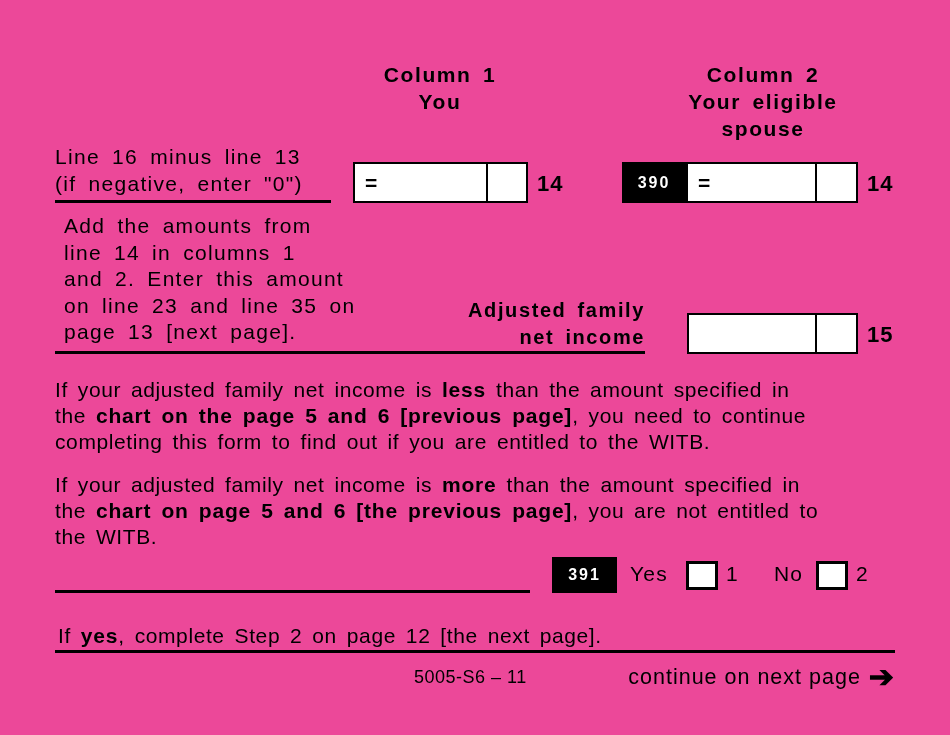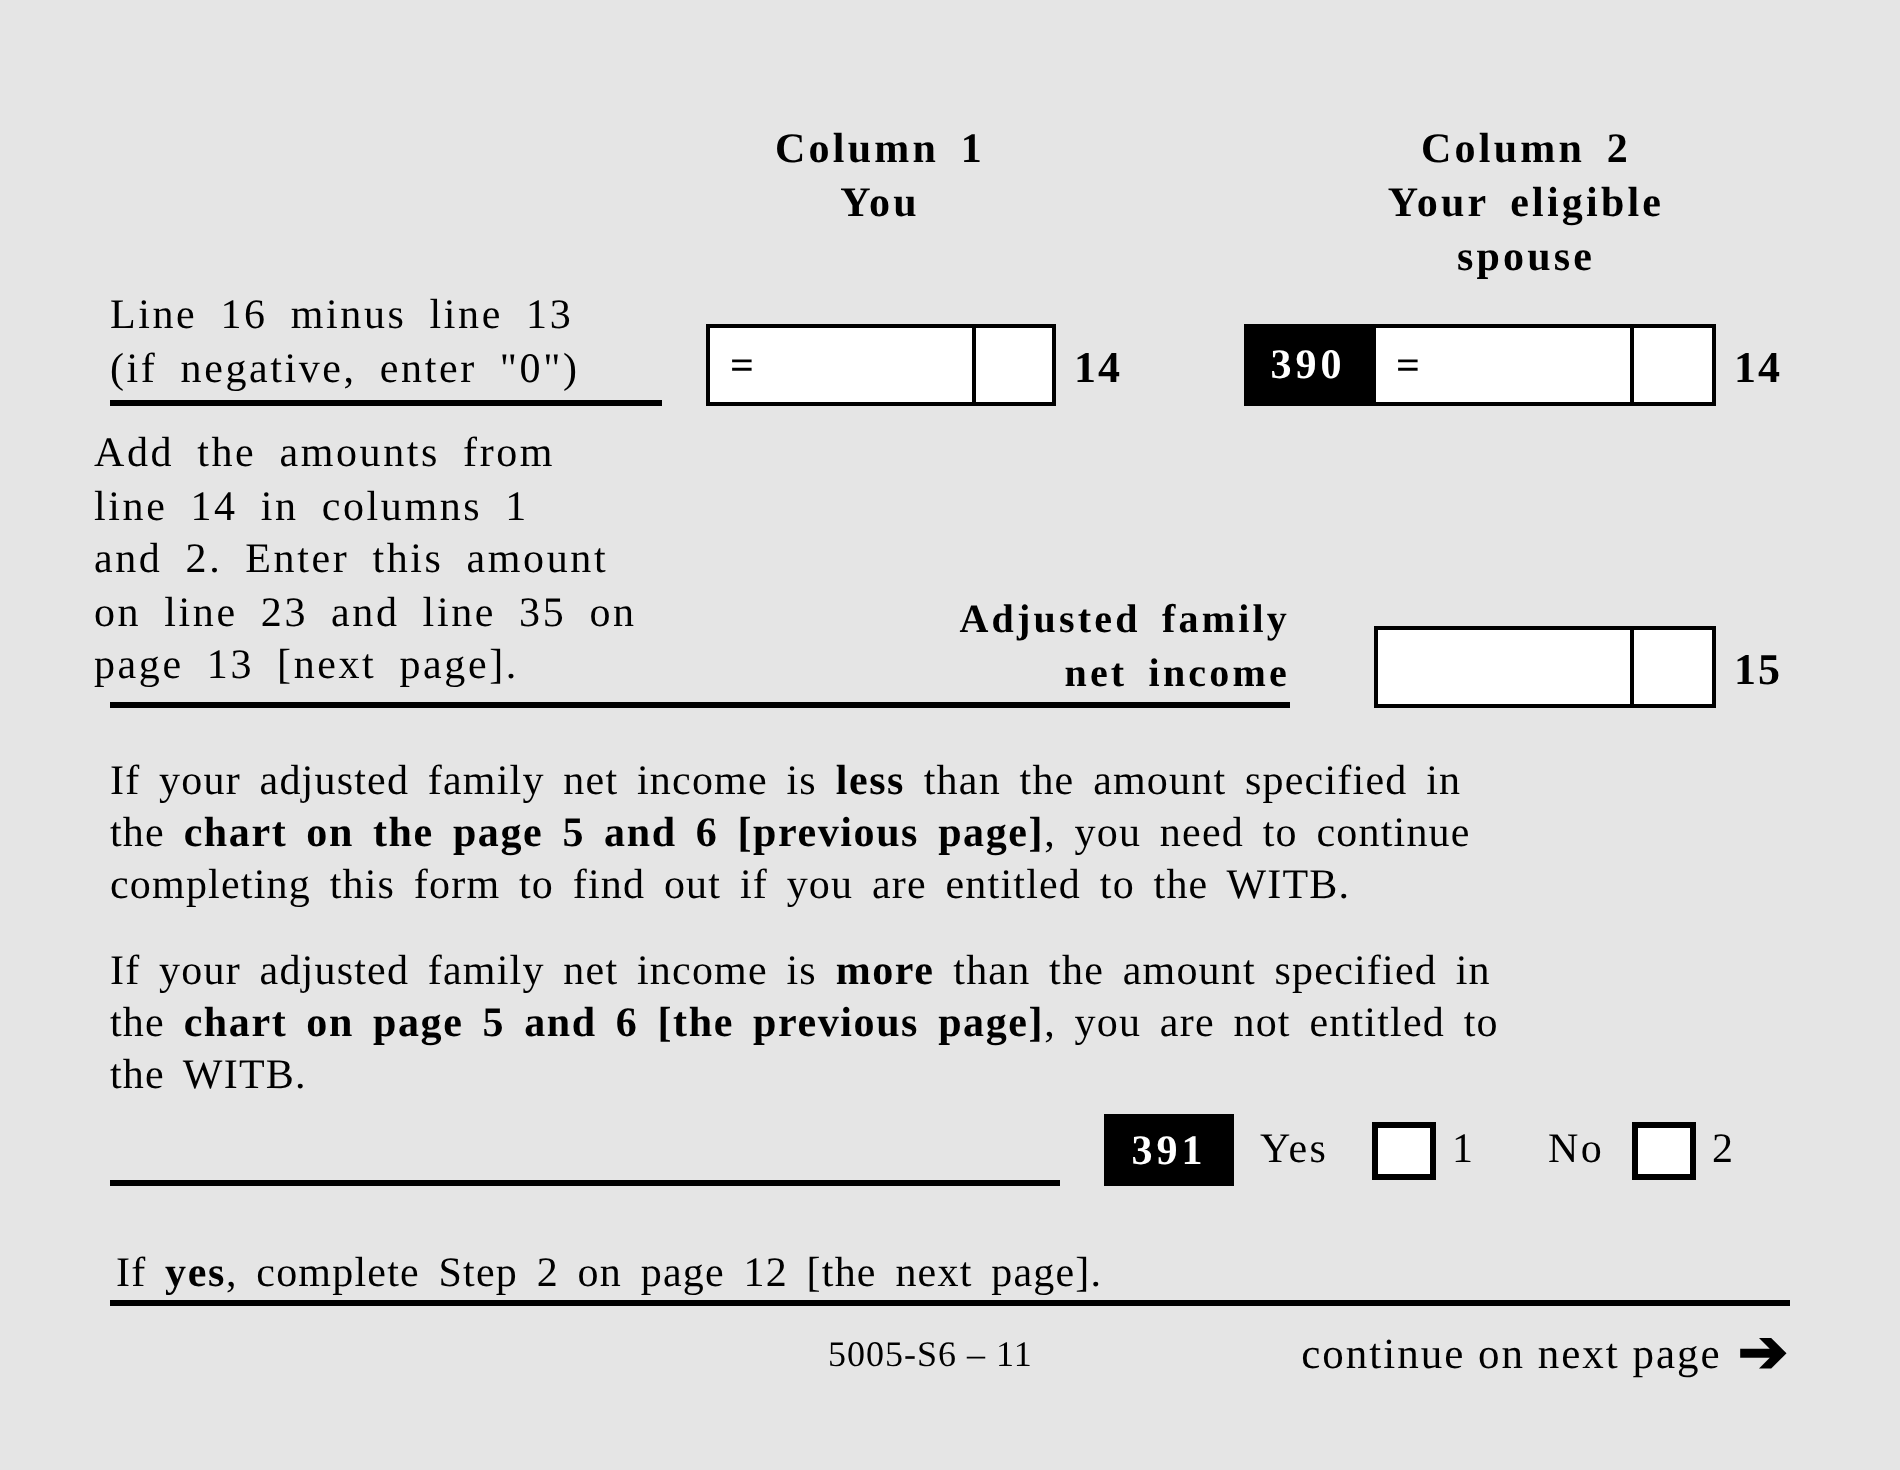--- a/index.html
+++ b/index.html
@@ -1,18 +1,18 @@
 <!DOCTYPE html>
 <html><head>
 <meta charset="utf-8">
 <style>
   html,body { margin:0; padding:0; background:#fff; }
   .page {
-    position:relative; width:950px; height:735px; background:#e5e5e5;
-    font-family:Liberation Serif, serif; color:#000;
+    position:relative; width:950px; height:735px; background:#ec4899;
+    font-family:Liberation Sans, sans-serif; color:#000;
     overflow:hidden;
   }
 
   
   .col-header {
     position:absolute; font-weight:bold; font-size:21px; line-height:27px;
     text-align:center; letter-spacing:1.6px; word-spacing:4px;
   }
   
   .row-label {
@@ -34,21 +34,21 @@
   }
   .cents-divider { position:absolute; top:0; bottom:0; width:2px; background:#000; }
   .eq {
     position:absolute; left:10px; top:50%; transform:translateY(-50%);
     font-weight:bold; font-size:21px;
   }
   .line-num { position:absolute; font-weight:bold; font-size:22px; letter-spacing:1px; }
 
   .code-box {
     position:absolute; background:#000; color:#fff; font-weight:bold;
-    font-size:21px; letter-spacing:2px; display:flex; align-items:center;
+    font-size:16px; letter-spacing:2px; display:flex; align-items:center;
     justify-content:center;
   }
 
   .field-label-right {
     position:absolute; font-weight:bold; font-size:20px; line-height:27px;
     letter-spacing:1.6px; word-spacing:4px; text-align:right; white-space:nowrap;
   }
 
   .inline-label { position:absolute; font-size:21px; letter-spacing:1.2px; white-space:nowrap; }
   .checkbox {
@@ -94,21 +94,21 @@
 
   <div class="code-box" style="left:622px; top:162px; width:64px; height:41px;">
     <span>390</span>
   </div>
   <div class="field" style="left:686px; top:162px; width:172px; height:41px;">
     <span class="eq">=</span>
     <span class="cents-divider" style="left:127px;"></span>
   </div>
   <span class="line-num" style="left:867px; top:171px;">14</span>
 
-  <div class="row-label" style="left:47px; top:213px;">
+  <div class="row-label" style="left:64px; top:213px;">
     <div>Add the amounts from</div>
     <div>line 14 in columns 1</div>
     <div>and 2. Enter this amount</div>
     <div>on line 23 and line 35 on</div>
     <div>page 13 [next page].</div>
   </div>
   <div class="rule" style="left:55px; top:351px; width:590px;"></div>
 
   <div class="field-label-right" style="left:395px; top:297px; width:250px;">
     <div>Adjusted family</div>

